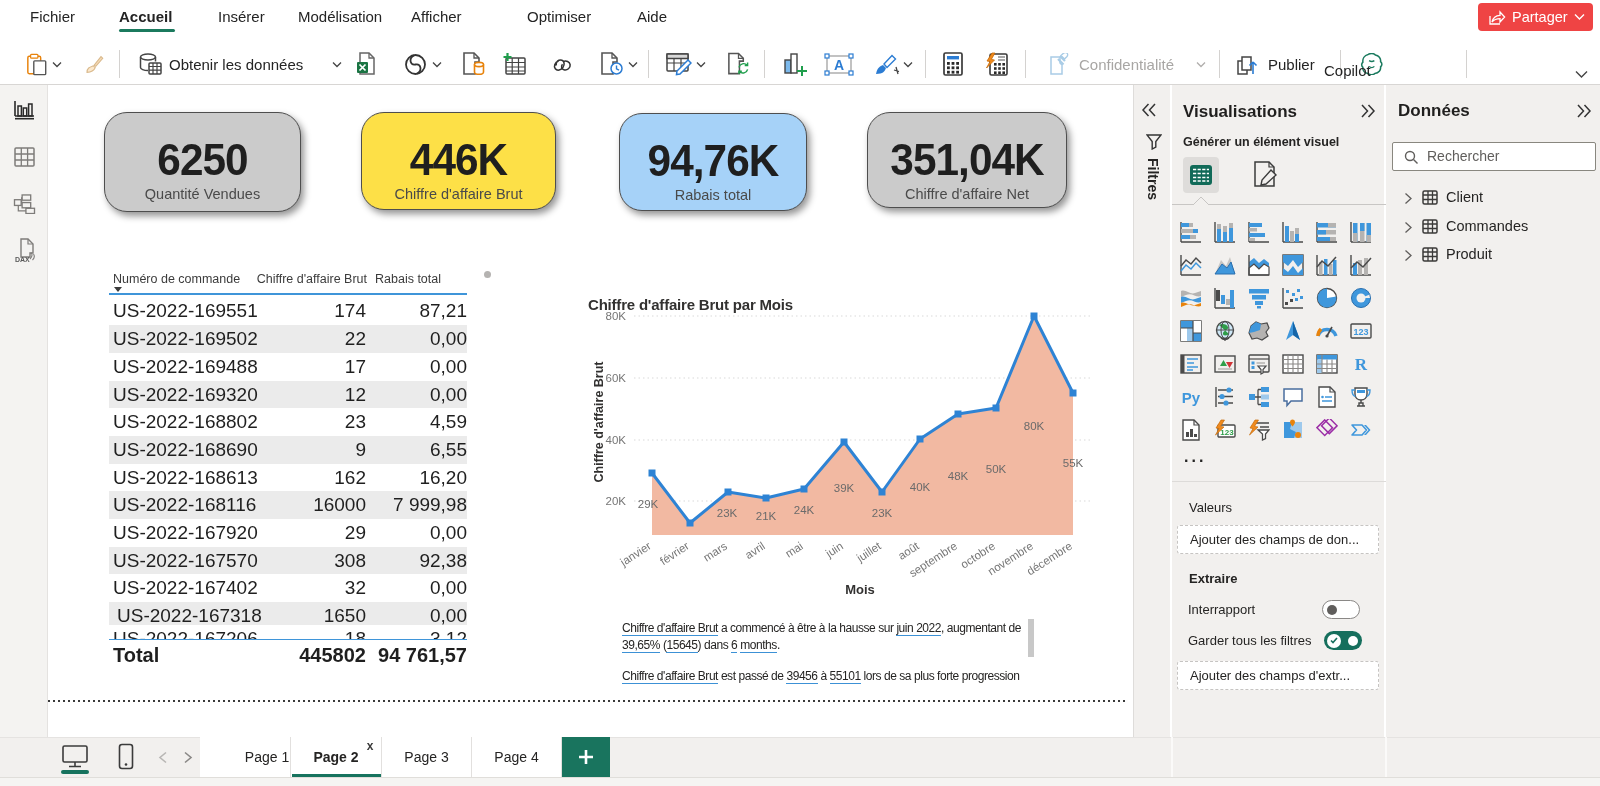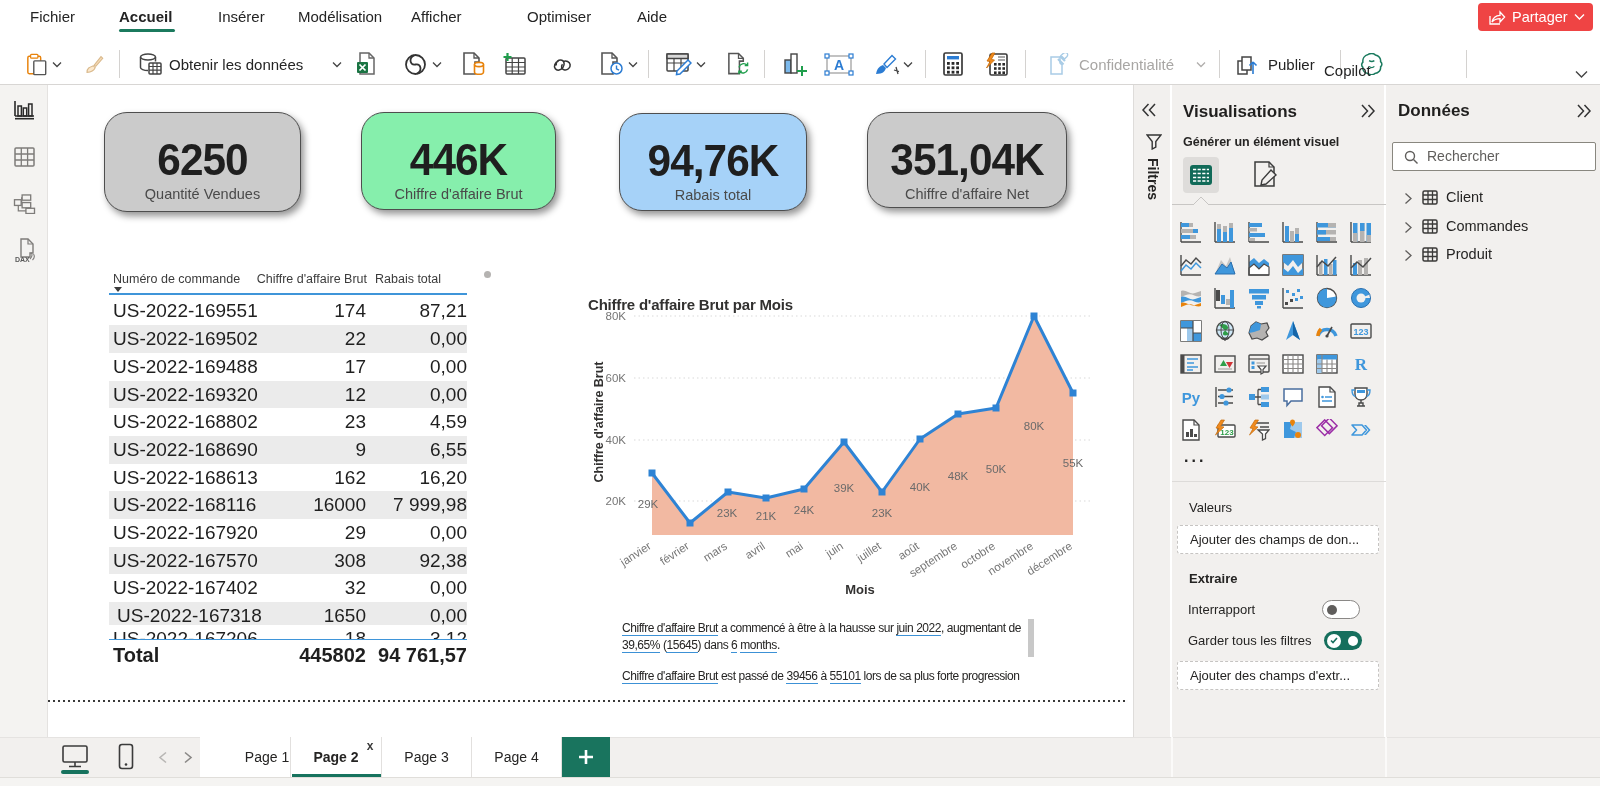--- a/index.html
+++ b/index.html
@@ -228,21 +228,21 @@
 <svg class="abs" style="left:14px;top:238px;" width="22" height="24" viewBox="0 0 22 24">
       <path d="M7 1 L14 1 L19 6 L19 15 L16 15 L16 19 L7 19 Z" fill="none" stroke="#7e7c7a" stroke-width="1.4"></path>
 <path d="M14 1 L14 6 L19 6" fill="none" stroke="#7e7c7a" stroke-width="1.2"></path>
 <path d="M19.5 16 Q21.5 19 18.5 22 M17 14.5 Q19.5 17.5 16 21" fill="none" stroke="#7e7c7a" stroke-width="1.1"></path>
 <text x="1" y="23.5" font-size="7" fill="#5a5a5a" font-family="Liberation Sans" font-weight="bold">DAX</text>
     </svg>
 <div class="card" style="left:104px;top:112px;width:197px;height:100px;background:#cbcbcb;border-radius:23px;">
       <div class="cardnum" style="top:21px;">6250</div>
       <div class="cardlab" style="top:73px;">Quantité Vendues</div>
     </div>
-<div class="card" style="left:361px;top:112px;width:195px;height:98px;background:#86efac;border-radius:23px;">
+<div class="card" style="left:361px;top:112px;width:195px;height:98px;background:#fde047;border-radius:23px;">
       <div class="cardnum" style="top:21px;">446K</div>
       <div class="cardlab" style="top:73px;">Chiffre d'affaire Brut</div>
     </div>
 <div class="card" style="left:619px;top:113px;width:188px;height:98px;background:#a6d2f8;border-radius:23px;">
       <div class="cardnum" style="top:21px;">94,76K</div>
       <div class="cardlab" style="top:73px;">Rabais total</div>
     </div>
 <div class="card" style="left:867px;top:112px;width:200px;height:96px;background:#cbcbcb;border-radius:23px;">
       <div class="cardnum" style="top:21px;">351,04K</div>
       <div class="cardlab" style="top:73px;">Chiffre d'affaire Net</div>

